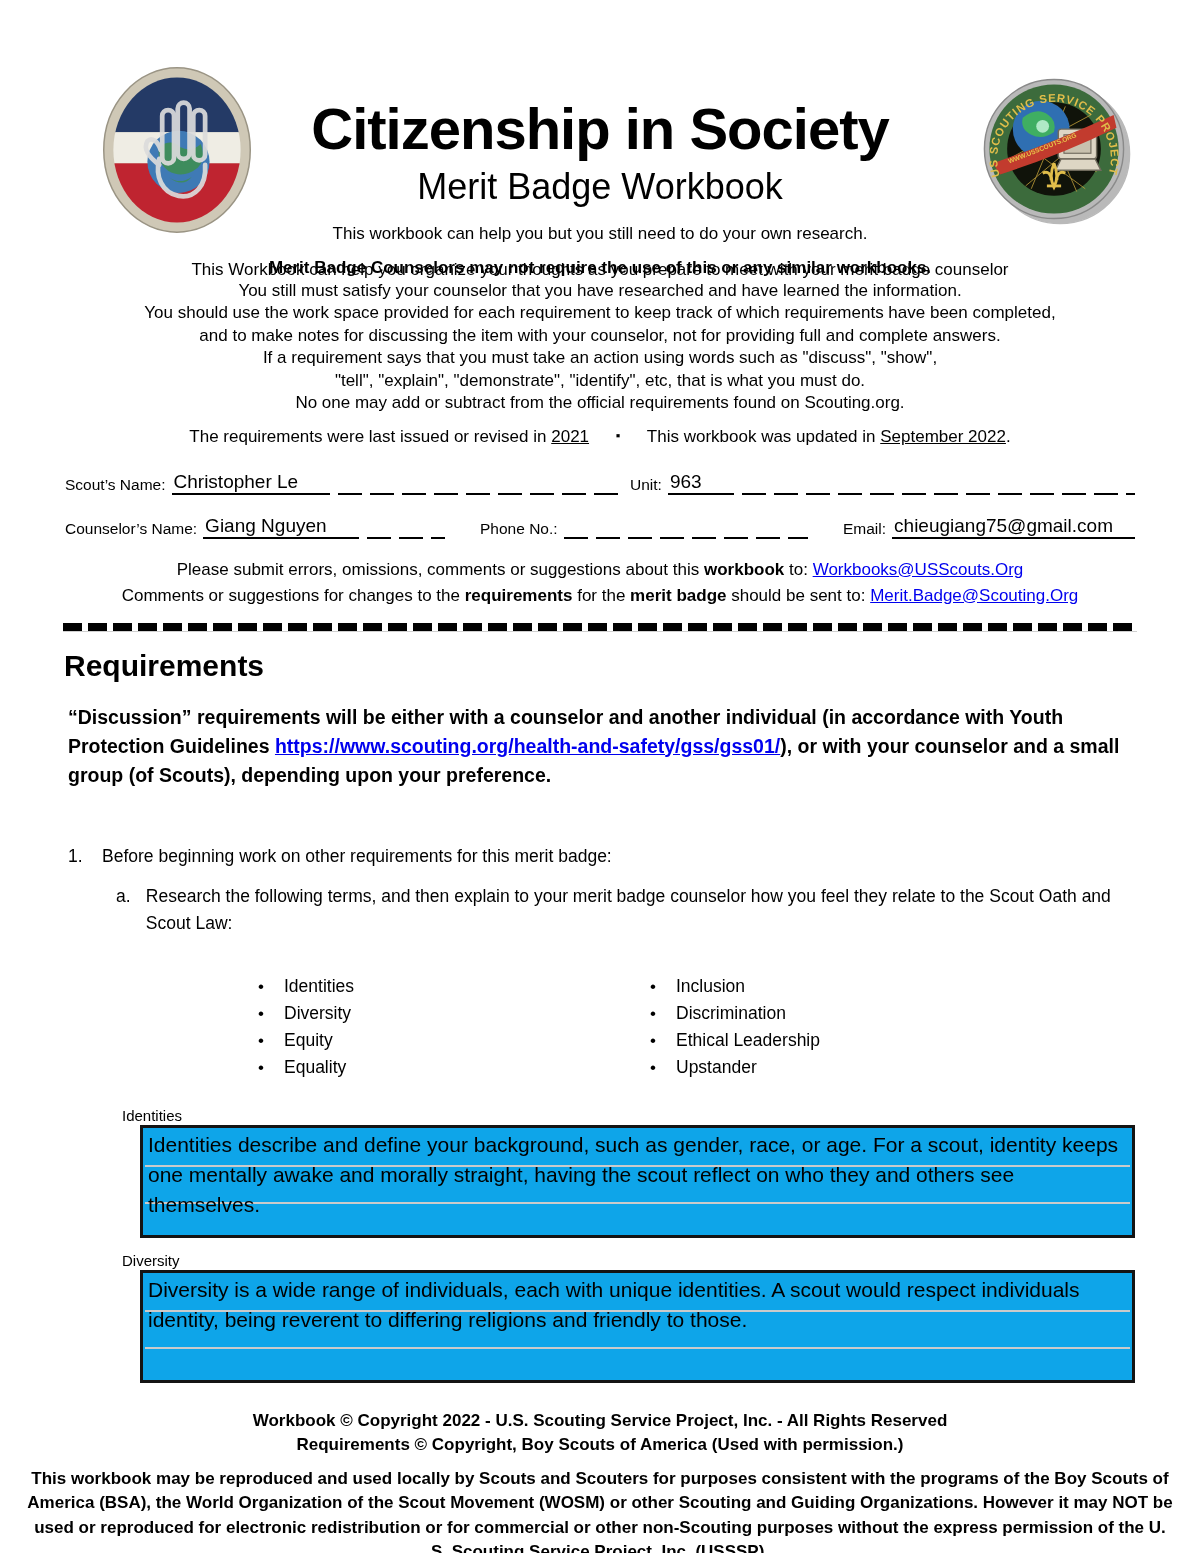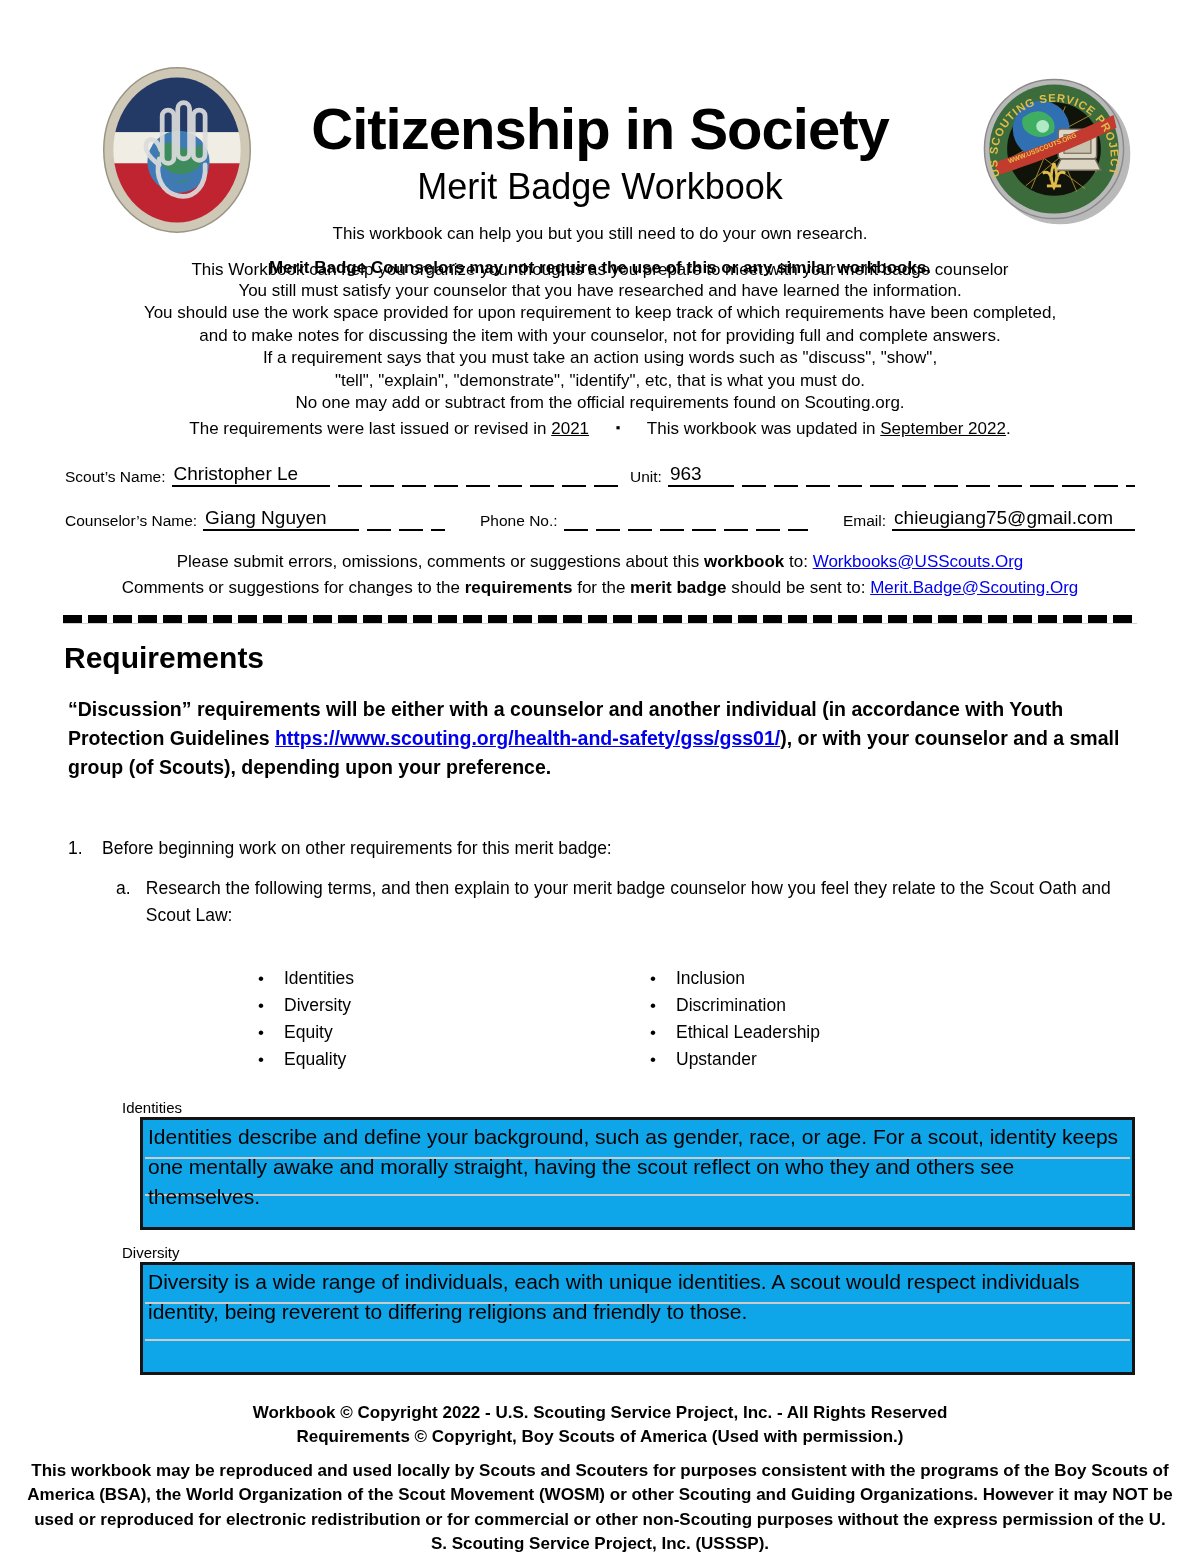--- a/index.html
+++ b/index.html
@@ -15,21 +15,21 @@
                  filter:drop-shadow(6px 5px 0px #b9b9b9); }
   .header-center { text-align:center; padding-top:100px; }
   .doc-title { font-size:58px; font-weight:bold; letter-spacing:-1px; line-height:1.0; }
   .doc-subtitle { font-size:36px; font-weight:normal; margin-top:8px; }
   .tagline { font-size:17px; margin-top:16px; }
   .tagline:first-of-type { margin-top:12px; }
 
   
   .notice { text-align:center; font-size:17px; line-height:22.5px; margin-top:9px; }
   .notice .bold { font-weight:bold; }
-  .revision { text-align:center; font-size:17px; margin-top:4px; }
+  .revision { text-align:center; font-size:17px; margin-top:12px; }
   .u { text-decoration:underline; }
   .sep { display:inline-block; margin:0 22px; font-size:13px; vertical-align:2px; }
 
   
   .form-row { display:flex; align-items:flex-end; margin:0 65px; }
   .form-row.r1 { margin-top:24px; }
   .form-row.r2 { margin-top:20px;gap:35px; }
   .fgroup { display:flex; align-items:flex-end; }
   .flabel { font-size:15.5px; white-space:nowrap; padding-right:6px; padding-bottom:1px; }
   .fvalue { font-size:19px; white-space:nowrap; border-bottom:2px solid #000; padding:0 8px 0 2px; }
@@ -147,21 +147,21 @@
     <div class="doc-title">Citizenship in Society</div>
     <div class="doc-subtitle">Merit Badge Workbook</div>
     <div class="tagline">This workbook can help you but you still need to do your own research.</div>
     <div class="tagline">This Workbook can help you organize your thoughts as you prepare to meet with your merit badge counselor</div>
   </div>
 </div>
 
 <div class="notice">
   <div class="bold">Merit Badge Counselors may not require the use of this or any similar workbooks.</div>
   <div>You still must satisfy your counselor that you have researched and have learned the information.</div>
-  <div>You should use the work space provided for upon requirement to keep track of which requirements have been completed,</div>
+  <div>You should use the work space provided for each requirement to keep track of which requirements have been completed,</div>
   <div>and to make notes for discussing the item with your counselor, not for providing full and complete answers.</div>
   <div>If a requirement says that you must take an action using words such as "discuss", "show",</div>
   <div>"tell", "explain", "demonstrate", "identify", etc, that is what you must do.</div>
   <div>No one may add or subtract from the official requirements found on Scouting.org.</div>
 </div>
 
 <div class="revision">
   <span>The requirements were last issued or revised in</span>
   <span class="u">2021</span>
   <span class="sep">▪</span>

